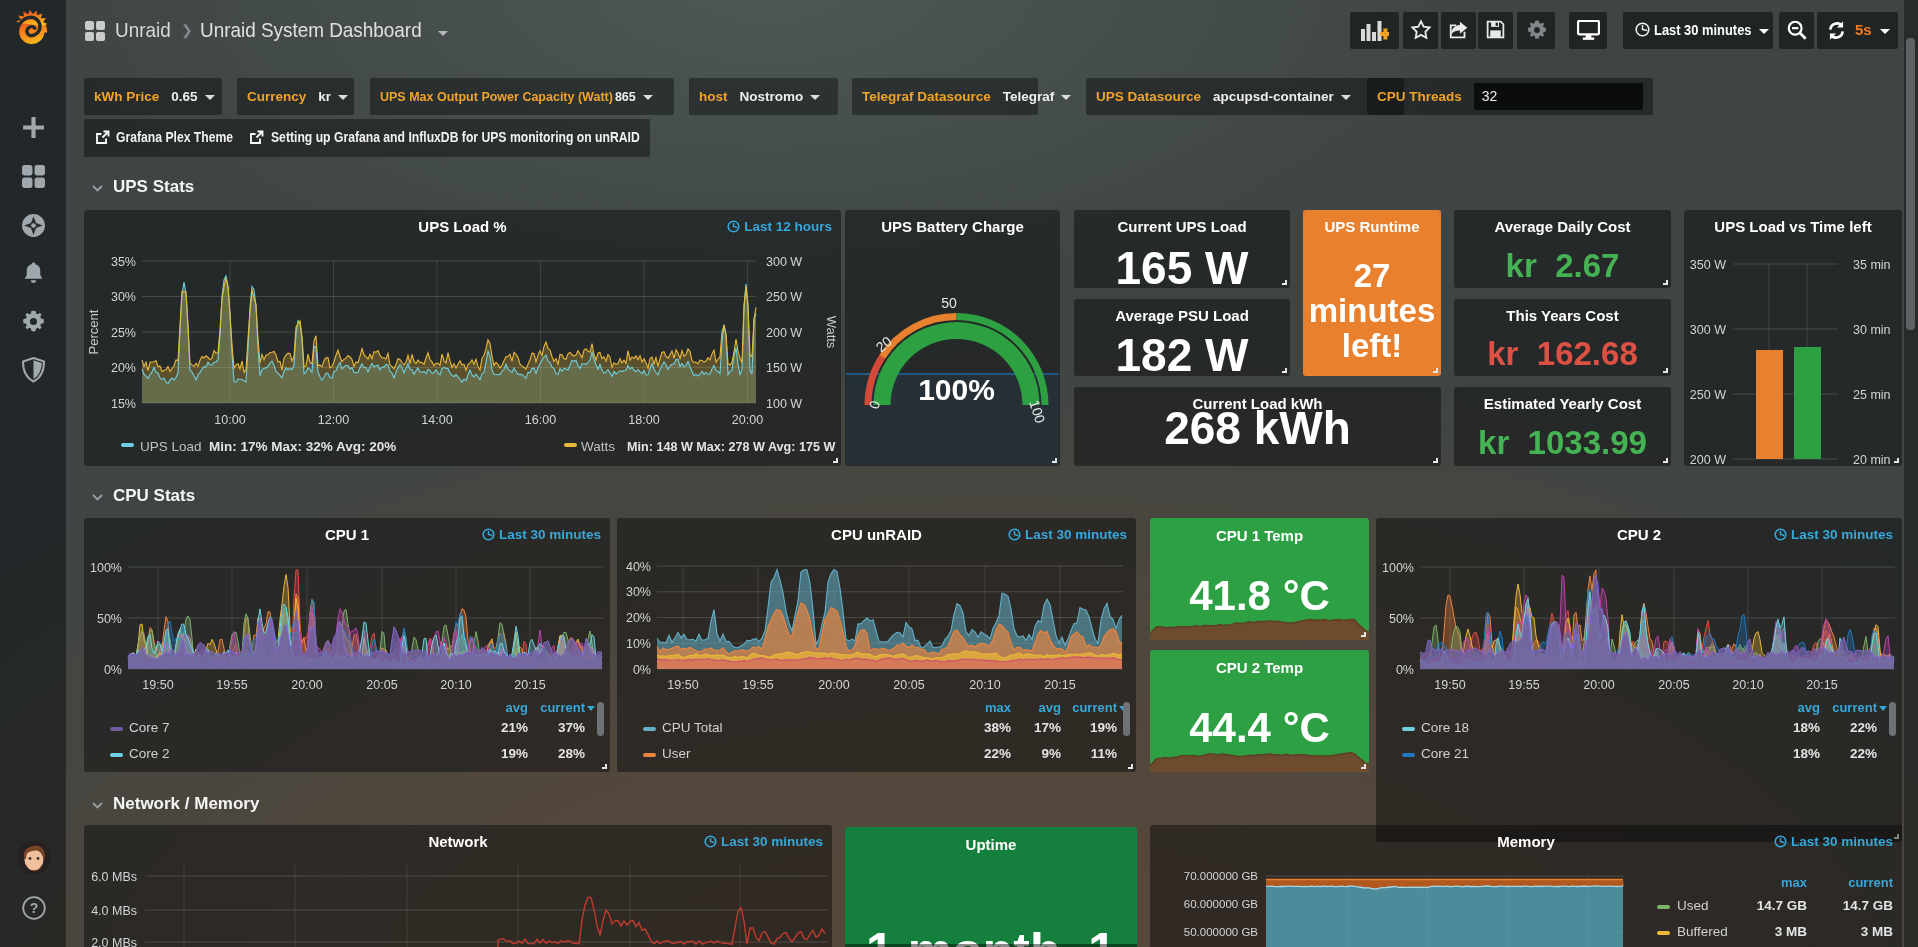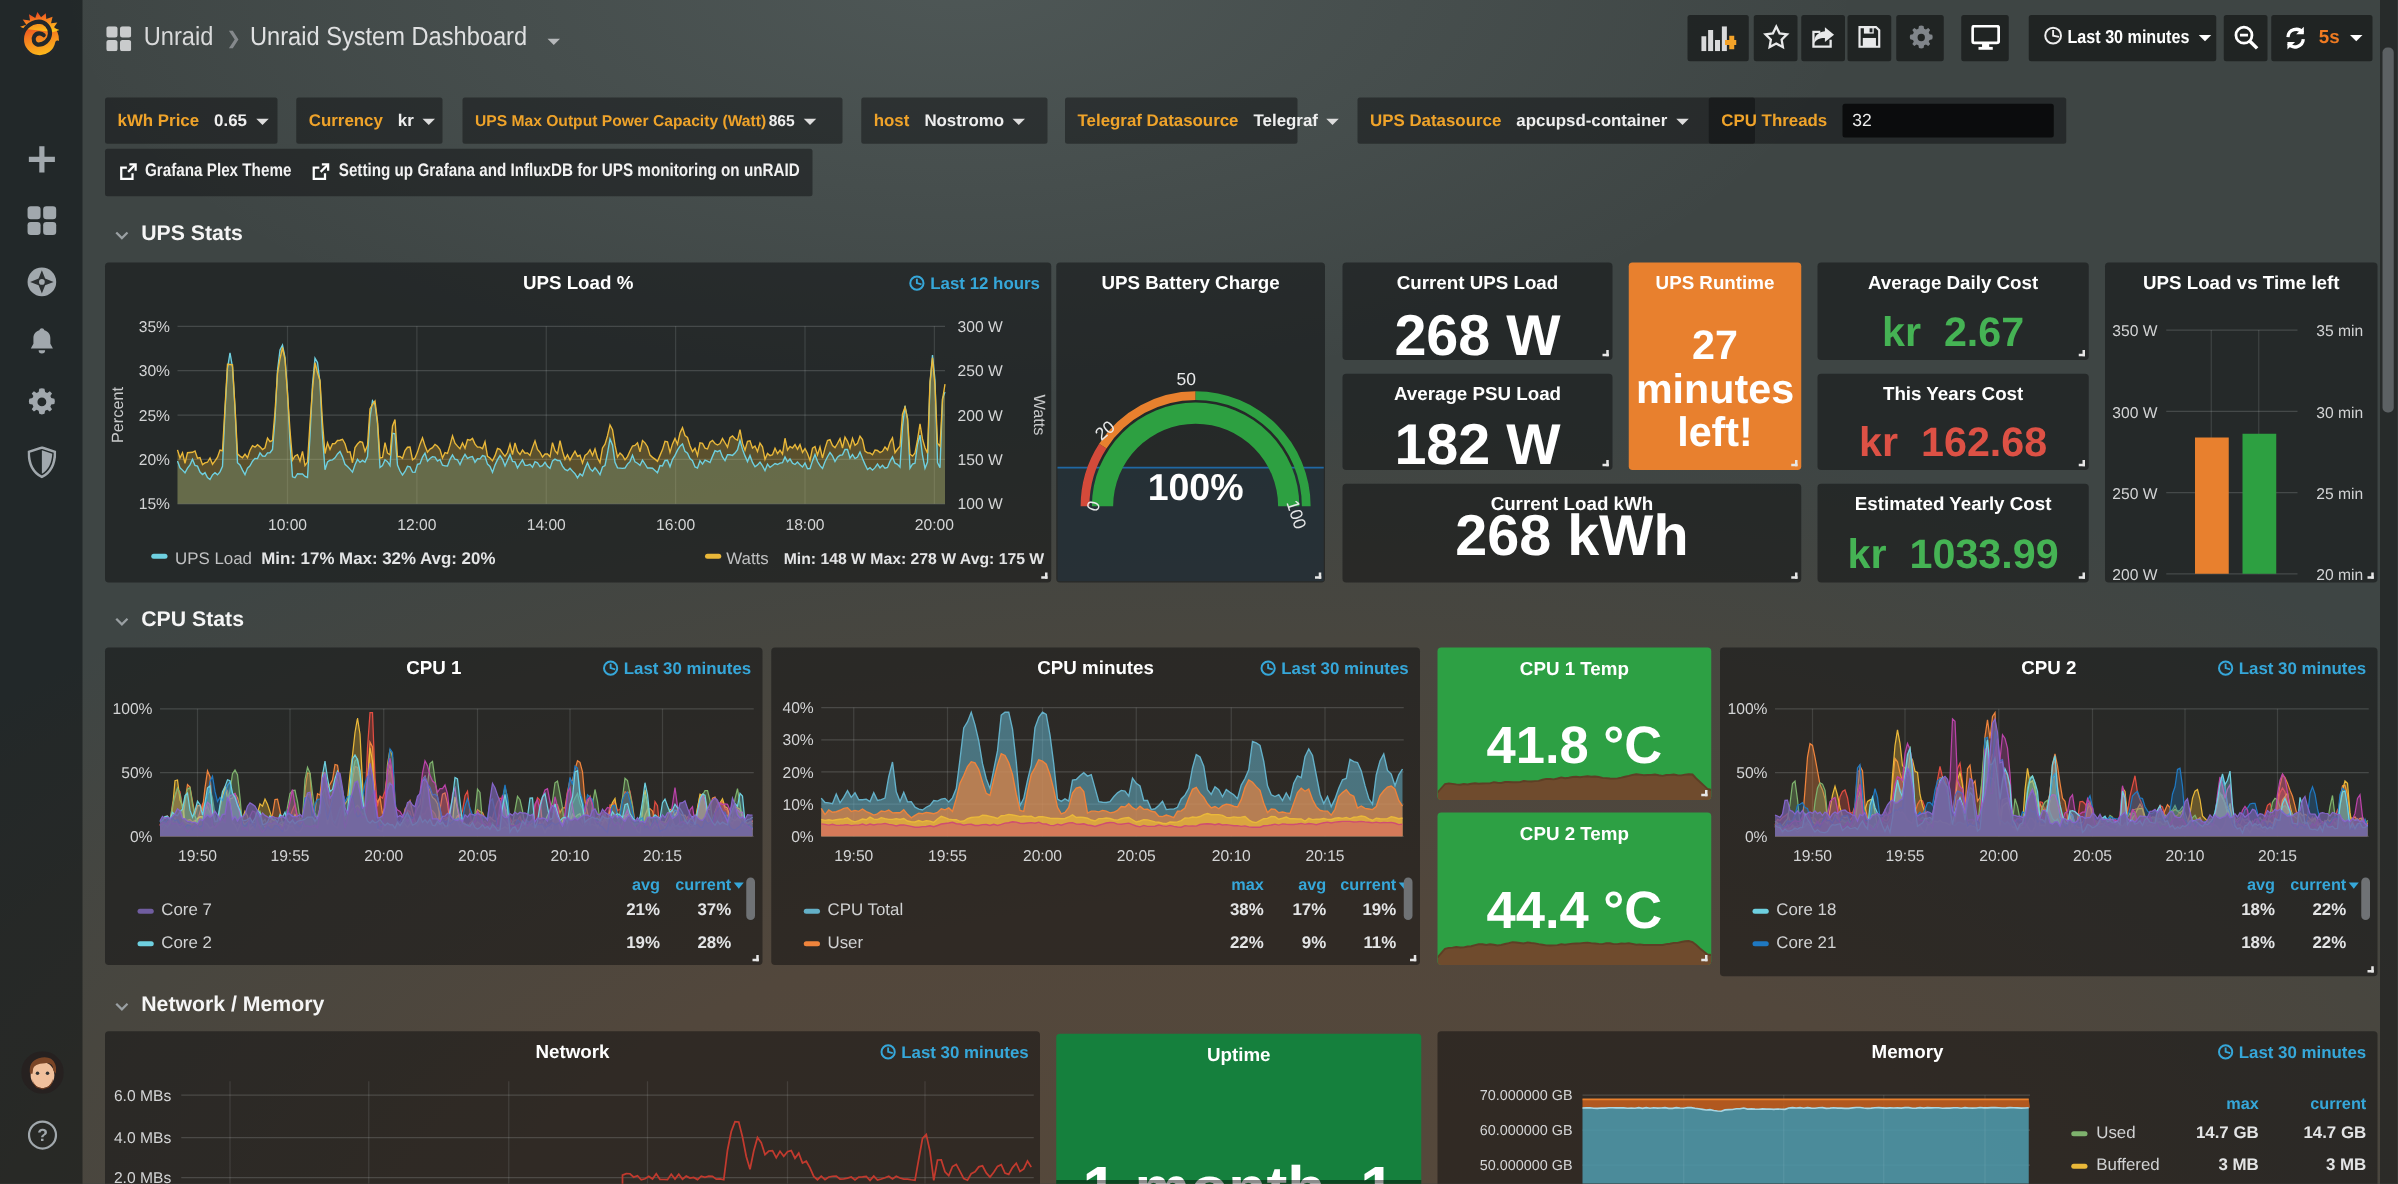--- a/index.html
+++ b/index.html
@@ -255,21 +255,21 @@
       <text x="33" y="200" font-size="14" fill="#e8e9ea" transform="rotate(-72 33 200)">0</text>
       <text x="36" y="143" font-size="14" fill="#e8e9ea" transform="rotate(-40 36 143)">20</text>
       <text x="104" y="98" font-size="14" fill="#e8e9ea" text-anchor="middle">50</text>
       <text x="184" y="192" font-size="14" fill="#e8e9ea" transform="rotate(72 184 192)">100</text>
       <text x="111.5" y="190" font-size="30" font-weight="bold" fill="#fff" text-anchor="middle">100%</text>
     </svg>
     <div class="corner"></div>
   </div>
 <div class="panel" style="left:1074px;top:210px;width:216px;height:78px">
     <div class="stat-t" style="top:8px">Current UPS Load</div>
-    <div class="bigv" style="top:35.08px;font-size:46px;color:#fff;line-height:1">268 W</div>
+    <div class="bigv" style="top:35.08px;font-size:46px;color:#fff;line-height:1">165 W</div>
     <div class="corner"></div>
   </div>
 <div class="panel" style="left:1074px;top:299px;width:216px;height:77px">
     <div class="stat-t" style="top:8px">Average PSU Load</div>
     <div class="bigv" style="top:33.08px;font-size:46px;color:#fff;line-height:1">182 W</div>
     <div class="corner"></div>
   </div>
 <div class="panel" style="left:1074px;top:387px;width:367px;height:79px">
     <div class="stat-t" style="top:8px">Current Load kWh</div>
     <div class="bigv" style="top:18px;font-size:46px;color:#fff;line-height:1">268 kWh</div>
@@ -369,21 +369,21 @@
       <text x="501" y="214" text-anchor="end" font-size="13.5" font-weight="bold" fill="#e3e4e5">37%</text>
       <rect x="26" y="235" width="13" height="4" rx="2" fill="#6ed0e0"></rect>
       <text x="45" y="240" font-size="13.5" fill="#d0d1d2">Core 2</text>
       <text x="444" y="240" text-anchor="end" font-size="13.5" font-weight="bold" fill="#e3e4e5">19%</text>
       <text x="501" y="240" text-anchor="end" font-size="13.5" font-weight="bold" fill="#e3e4e5">28%</text>
       <rect x="513" y="184" width="7" height="34" rx="3.5" fill="#6f7275"></rect>
     </svg>
     <div class="corner"></div>
   </div>
 <div class="panel" style="left:617px;top:518px;width:519px;height:254px">
-    <div class="ptitle">CPU minutes</div>
+    <div class="ptitle">CPU unRAID</div>
     <div class="tover"><svg width="13" height="13" viewBox="0 0 13 13" style="vertical-align:-2px;margin-right:4px">
         <circle cx="6.5" cy="6.5" r="5.3" fill="none" stroke="#36a7d9" stroke-width="1.6"></circle>
         <path d="M6.5 3.0 L6.5 6.5 L10.200000000000001 7.5" fill="none" stroke="#36a7d9" stroke-width="1.5"></path>
       </svg>Last 30 minutes</div>
     <svg class="chart" width="519" height="254" viewBox="0 0 519 254" style="">
       <line x1="40" y1="48.0" x2="506" y2="48.0" stroke="rgba(215,220,220,0.18)"></line>
       <line x1="40" y1="73.8" x2="506" y2="73.8" stroke="rgba(215,220,220,0.18)"></line>
       <line x1="40" y1="99.5" x2="506" y2="99.5" stroke="rgba(215,220,220,0.18)"></line>
       <line x1="40" y1="125.2" x2="506" y2="125.2" stroke="rgba(215,220,220,0.18)"></line>
       <line x1="40" y1="151.0" x2="506" y2="151.0" stroke="rgba(215,220,220,0.18)"></line>
@@ -441,21 +441,21 @@
   </div>
 <div class="panel" style="left:1150px;top:650px;width:219px;height:122px;background:#2da044;overflow:hidden">
     <div class="stat-t" style="top:9px">CPU 2 Temp</div>
     <div class="bigv" style="top:57px;font-size:42px;line-height:1">44.4 °C</div>
     <svg class="chart" width="219" height="122" viewBox="0 0 219 122" style="position:absolute;left:0;top:0">
       <path d="M0.0 116.0L3.0 112.5L6.0 109.0L9.0 108.3L12.0 108.1L15.0 107.6L18.0 108.0L21.0 107.9L24.0 107.2L27.0 107.0L30.0 106.1L33.0 105.4L36.0 105.4L39.0 106.0L42.0 105.4L45.0 105.8L48.0 106.4L51.0 105.9L54.0 105.2L57.0 104.5L60.0 103.7L63.0 104.0L66.0 104.4L69.0 104.8L72.0 103.9L75.0 104.4L78.0 104.7L81.0 105.3L84.0 105.8L87.0 106.3L90.0 106.4L93.0 106.3L96.0 106.1L99.0 105.3L102.0 105.8L105.0 105.3L108.0 104.9L111.0 104.8L114.0 104.7L117.0 104.3L120.0 104.1L123.0 104.5L126.0 104.8L129.0 105.1L132.0 105.3L135.0 104.5L138.0 104.6L141.0 105.3L144.0 105.3L147.0 104.8L150.0 104.9L153.0 104.5L156.0 105.1L159.0 105.8L162.0 105.5L165.0 106.0L168.0 106.0L171.0 106.0L174.0 106.0L177.0 106.0L180.0 106.0L183.0 105.3L186.0 105.0L189.0 104.3L192.0 104.3L195.0 103.6L198.0 103.0L201.0 102.8L204.0 103.6L207.0 106.0L210.0 108.8L213.0 111.2L216.0 113.6L219.0 114.0L219.0 122L0.0 122Z" fill="#6f4b2d"></path>
       <path d="M0.0 116.0L3.0 112.5L6.0 109.0L9.0 108.3L12.0 108.1L15.0 107.6L18.0 108.0L21.0 107.9L24.0 107.2L27.0 107.0L30.0 106.1L33.0 105.4L36.0 105.4L39.0 106.0L42.0 105.4L45.0 105.8L48.0 106.4L51.0 105.9L54.0 105.2L57.0 104.5L60.0 103.7L63.0 104.0L66.0 104.4L69.0 104.8L72.0 103.9L75.0 104.4L78.0 104.7L81.0 105.3L84.0 105.8L87.0 106.3L90.0 106.4L93.0 106.3L96.0 106.1L99.0 105.3L102.0 105.8L105.0 105.3L108.0 104.9L111.0 104.8L114.0 104.7L117.0 104.3L120.0 104.1L123.0 104.5L126.0 104.8L129.0 105.1L132.0 105.3L135.0 104.5L138.0 104.6L141.0 105.3L144.0 105.3L147.0 104.8L150.0 104.9L153.0 104.5L156.0 105.1L159.0 105.8L162.0 105.5L165.0 106.0L168.0 106.0L171.0 106.0L174.0 106.0L177.0 106.0L180.0 106.0L183.0 105.3L186.0 105.0L189.0 104.3L192.0 104.3L195.0 103.6L198.0 103.0L201.0 102.8L204.0 103.6L207.0 106.0L210.0 108.8L213.0 111.2L216.0 113.6L219.0 114.0" fill="none" stroke="#5d3f25" stroke-width="1.5"></path>
     </svg>
     <div class="corner"></div>
   </div>
-<div class="panel" style="left:1376px;top:518px;width:526px;height:263px">
+<div class="panel" style="left:1376px;top:518px;width:526px;height:324px">
     <div class="ptitle">CPU 2</div>
     <div class="tover"><svg width="13" height="13" viewBox="0 0 13 13" style="vertical-align:-2px;margin-right:4px">
         <circle cx="6.5" cy="6.5" r="5.3" fill="none" stroke="#36a7d9" stroke-width="1.6"></circle>
         <path d="M6.5 3.0 L6.5 6.5 L10.200000000000001 7.5" fill="none" stroke="#36a7d9" stroke-width="1.5"></path>
       </svg>Last 30 minutes</div>
     <svg class="chart" width="526" height="254" viewBox="0 0 526 254" style="">
       <line x1="44" y1="49" x2="519" y2="49" stroke="rgba(215,220,220,0.18)"></line>
       <line x1="44" y1="100" x2="519" y2="100" stroke="rgba(215,220,220,0.18)"></line>
       <line x1="44" y1="151" x2="519" y2="151" stroke="rgba(215,220,220,0.18)"></line>
       <line x1="74" y1="49" x2="74" y2="151" stroke="rgba(215,220,220,0.14)"></line>

